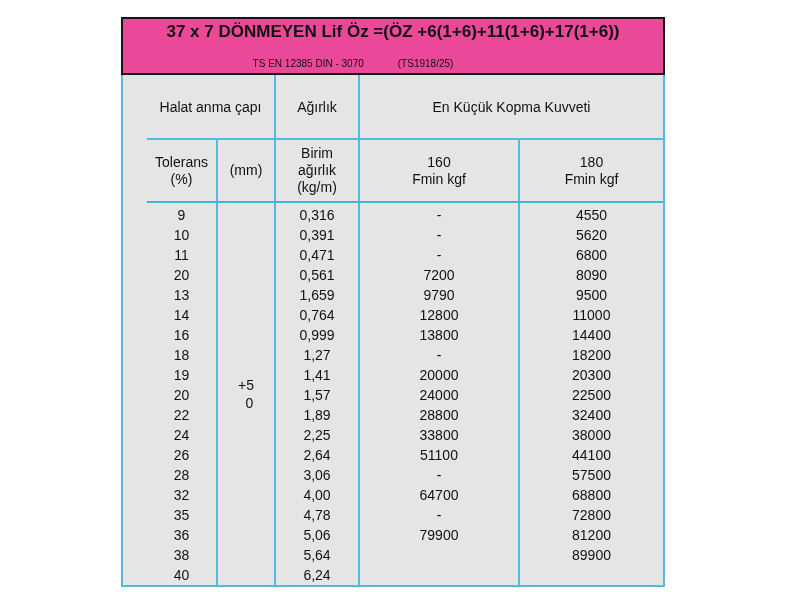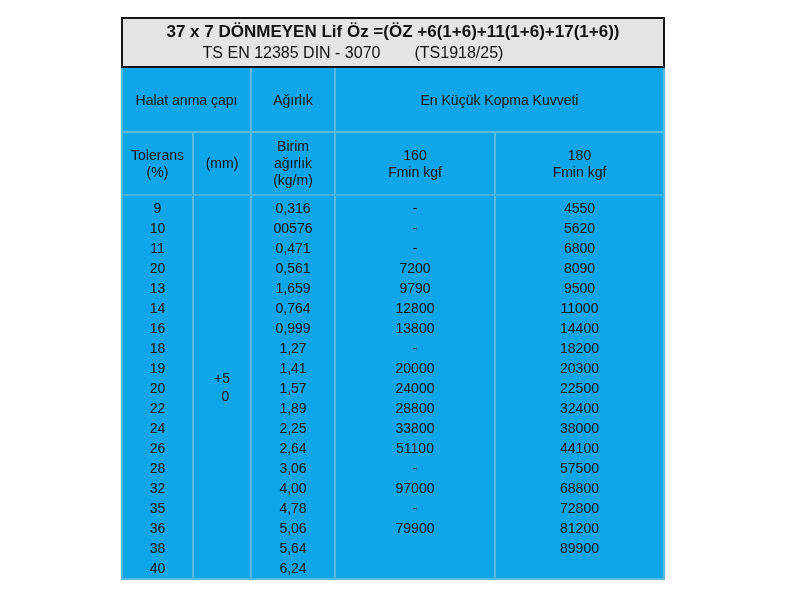--- a/index.html
+++ b/index.html
@@ -8,31 +8,32 @@
 
   .sheet { position: absolute; left: 0; top: 0; width: 800px; height: 600px; background: #fff; }
 
   .spec-table { position: absolute; left: 121px; top: 17px; width: 544px; }
 
   
   .title-box {
     border: 2px solid #151515;
     text-align: center;
     padding: 3px 2px 4px 2px;
-    background: #e5e5e5;
+    background: #ec4899;
   }
   .title-line1 { font-size: 17px; font-weight: bold; letter-spacing: 0px; white-space: nowrap; }
-  .title-line2 { font-size: 16px; margin-top: 2px; transform: translateX(-40px); }
+  .title-line2 { font-size: 10px; margin-top: 16px; transform: translateX(-40px); }
   .title-line2 .std { margin-right: 34px; }
 
   
   .grid {
     border: 2px solid #57b9de;
     border-top: none;
-    background: #0ea5e9;
+    background: #e5e5e5;
+    padding-left: 24px;
   }
 
   .hdr-row1 {
     display: grid;
     grid-template-columns: 129px 84px 1fr;
     height: 63px;
   }
   .hdr-row1 > div {
     display: flex; align-items: center; justify-content: center;
     font-size: 14px; text-align: center;
@@ -135,21 +136,21 @@
             <div class="cell">36</div>
             <div class="cell">38</div>
             <div class="cell">40</div>
           </div>
         <div class="tol-col bR">
           <span>+5</span>
           <span class="tol-zero">0</span>
         </div>
         <div class="data-col bR" id="col-weight">
             <div class="cell">0,316</div>
-            <div class="cell">00576</div>
+            <div class="cell">0,391</div>
             <div class="cell">0,471</div>
             <div class="cell">0,561</div>
             <div class="cell">1,659</div>
             <div class="cell">0,764</div>
             <div class="cell">0,999</div>
             <div class="cell">1,27</div>
             <div class="cell">1,41</div>
             <div class="cell">1,57</div>
             <div class="cell">1,89</div>
             <div class="cell">2,25</div>
@@ -169,21 +170,21 @@
             <div class="cell">9790</div>
             <div class="cell">12800</div>
             <div class="cell">13800</div>
             <div class="cell">-</div>
             <div class="cell">20000</div>
             <div class="cell">24000</div>
             <div class="cell">28800</div>
             <div class="cell">33800</div>
             <div class="cell">51100</div>
             <div class="cell">-</div>
-            <div class="cell">97000</div>
+            <div class="cell">64700</div>
             <div class="cell">-</div>
             <div class="cell">79900</div>
           </div>
         <div class="data-col" id="col-f180">
             <div class="cell">4550</div>
             <div class="cell">5620</div>
             <div class="cell">6800</div>
             <div class="cell">8090</div>
             <div class="cell">9500</div>
             <div class="cell">11000</div>

